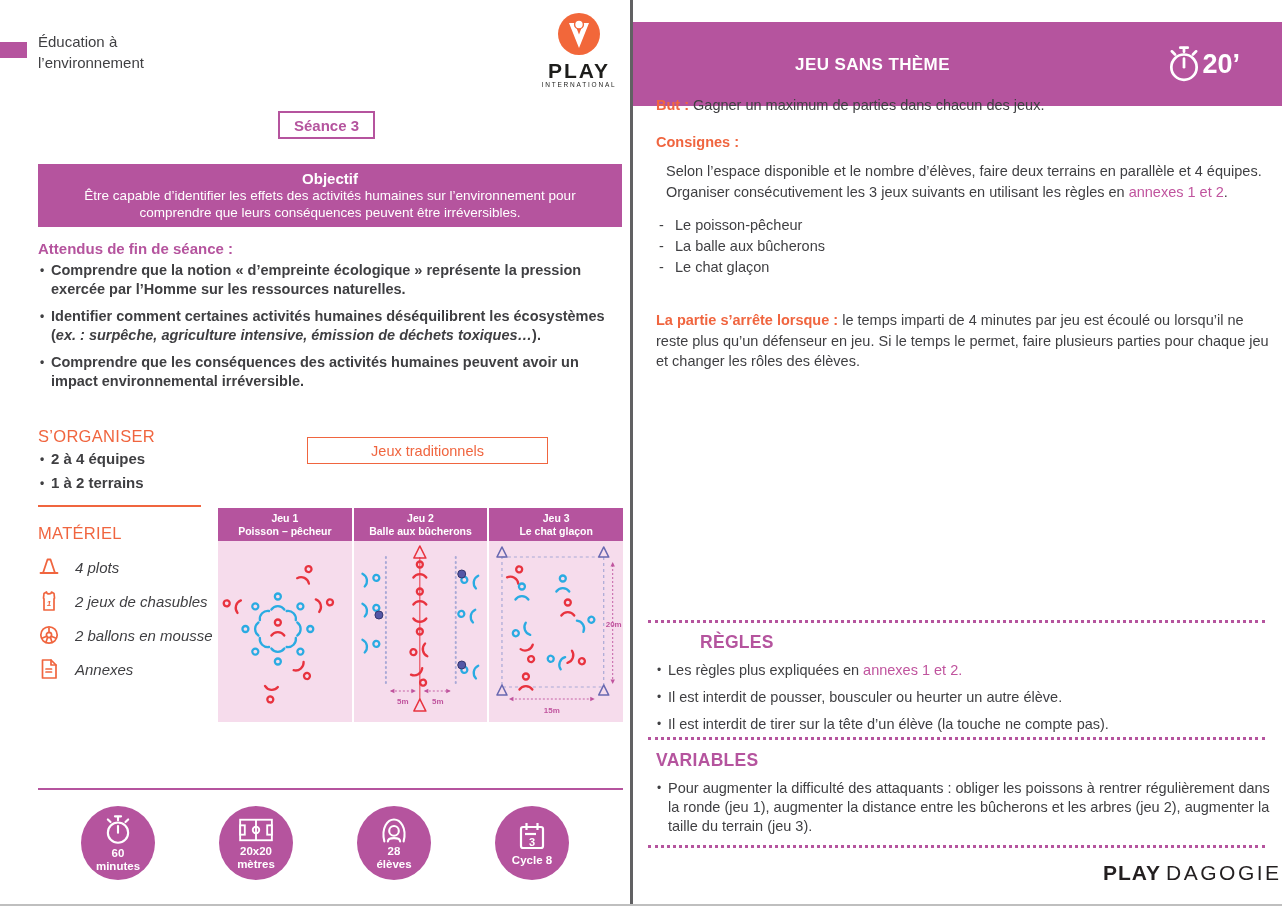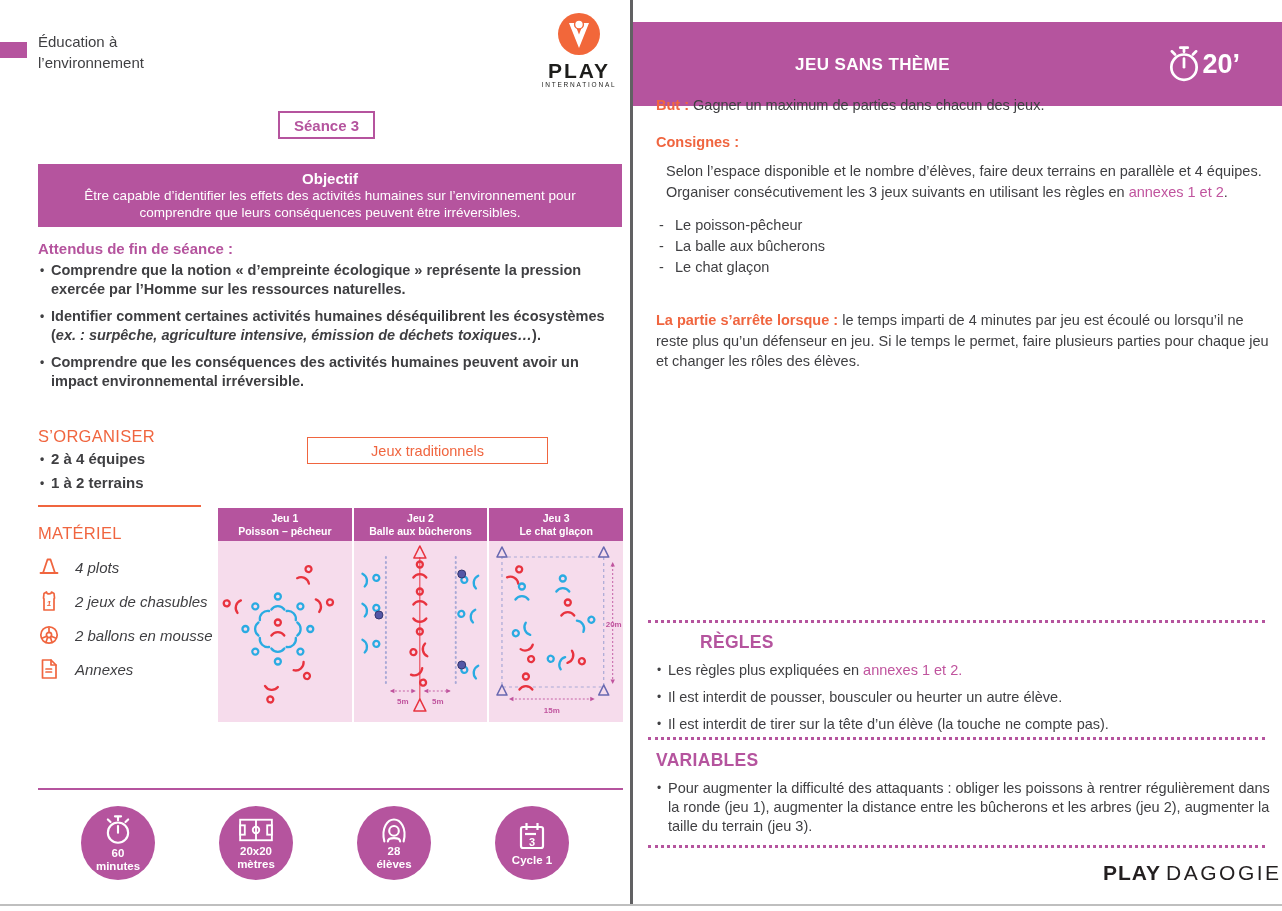--- a/index.html
+++ b/index.html
@@ -451,21 +451,21 @@
     <div class="badge">
       <svg width="32" height="32" viewBox="0 0 32 32">
         <g stroke="#fff" fill="none" stroke-width="2.2">
           <rect x="5" y="6" width="22" height="21" rx="2"></rect>
           <line x1="10.5" y1="2" x2="10.5" y2="9"></line>
             <line x1="21.5" y1="2" x2="21.5" y2="9"></line>
           <line x1="9" y1="13" x2="20" y2="13"></line>
         </g>
         <text x="16" y="24.5" text-anchor="middle" font-size="11" font-weight="bold" fill="#fff" font-family="Liberation Sans, sans-serif">3</text>
       </svg>
-      <div class="l1">Cycle 1</div>
+      <div class="l1">Cycle 8</div>
     </div>
   </div>
 
   <div class="abs" id="col-divider"></div>
 
   <div class="abs" id="gp-header">
     <div class="gp-title">JEU SANS THÈME</div>
     <div class="gp-timer">
       <svg width="36" height="38" viewBox="0 0 34 36">
         <g stroke="#fff" fill="none" stroke-width="2.6" stroke-linecap="round">

